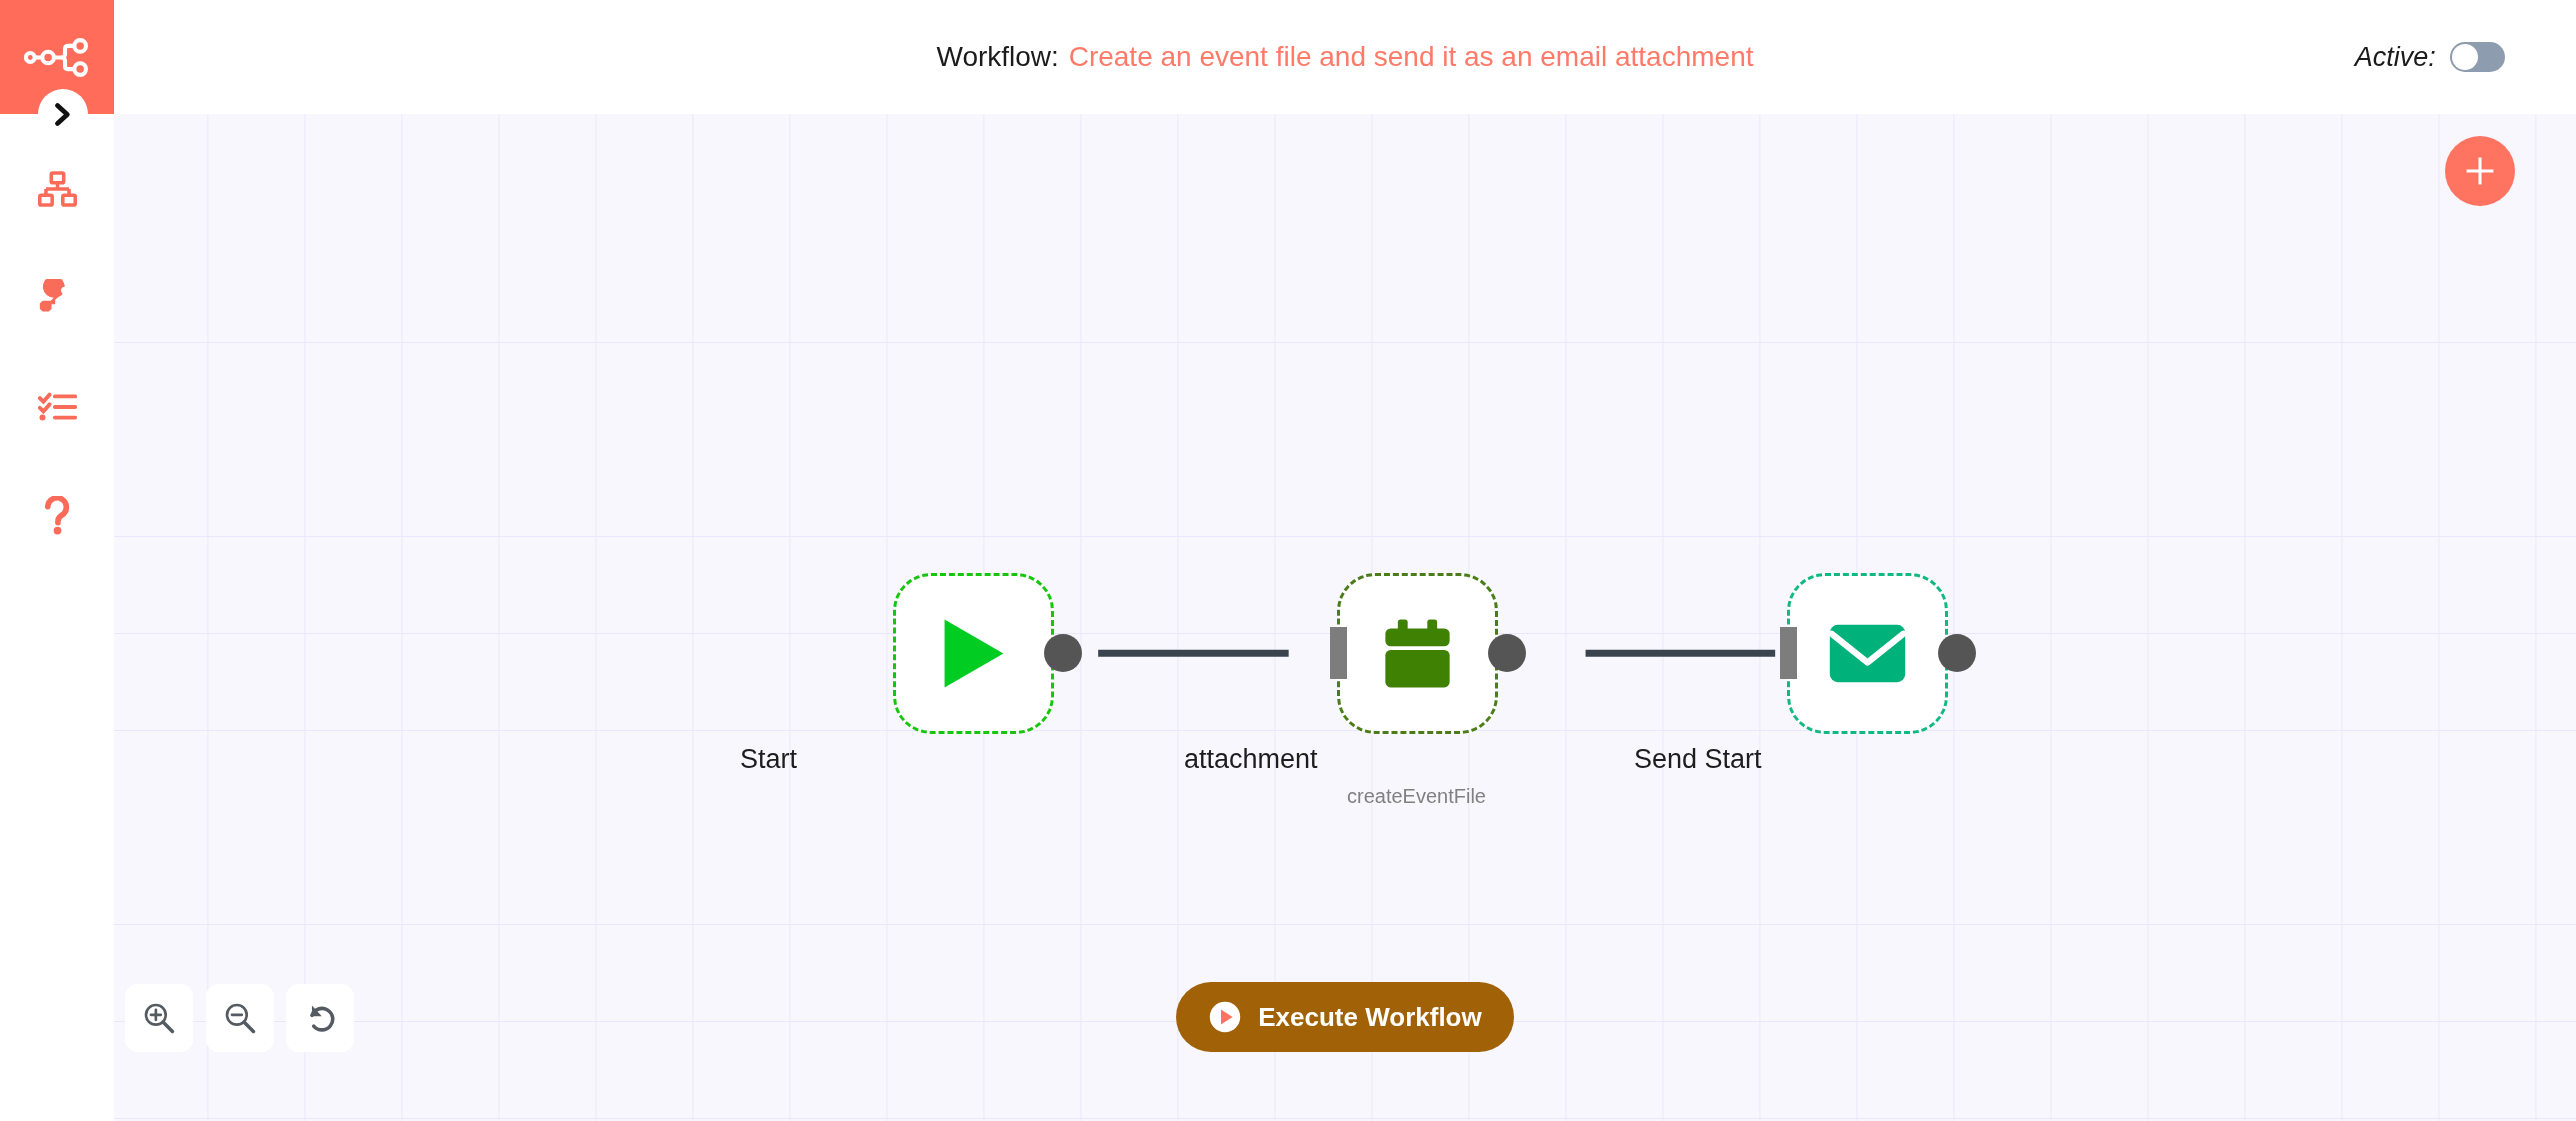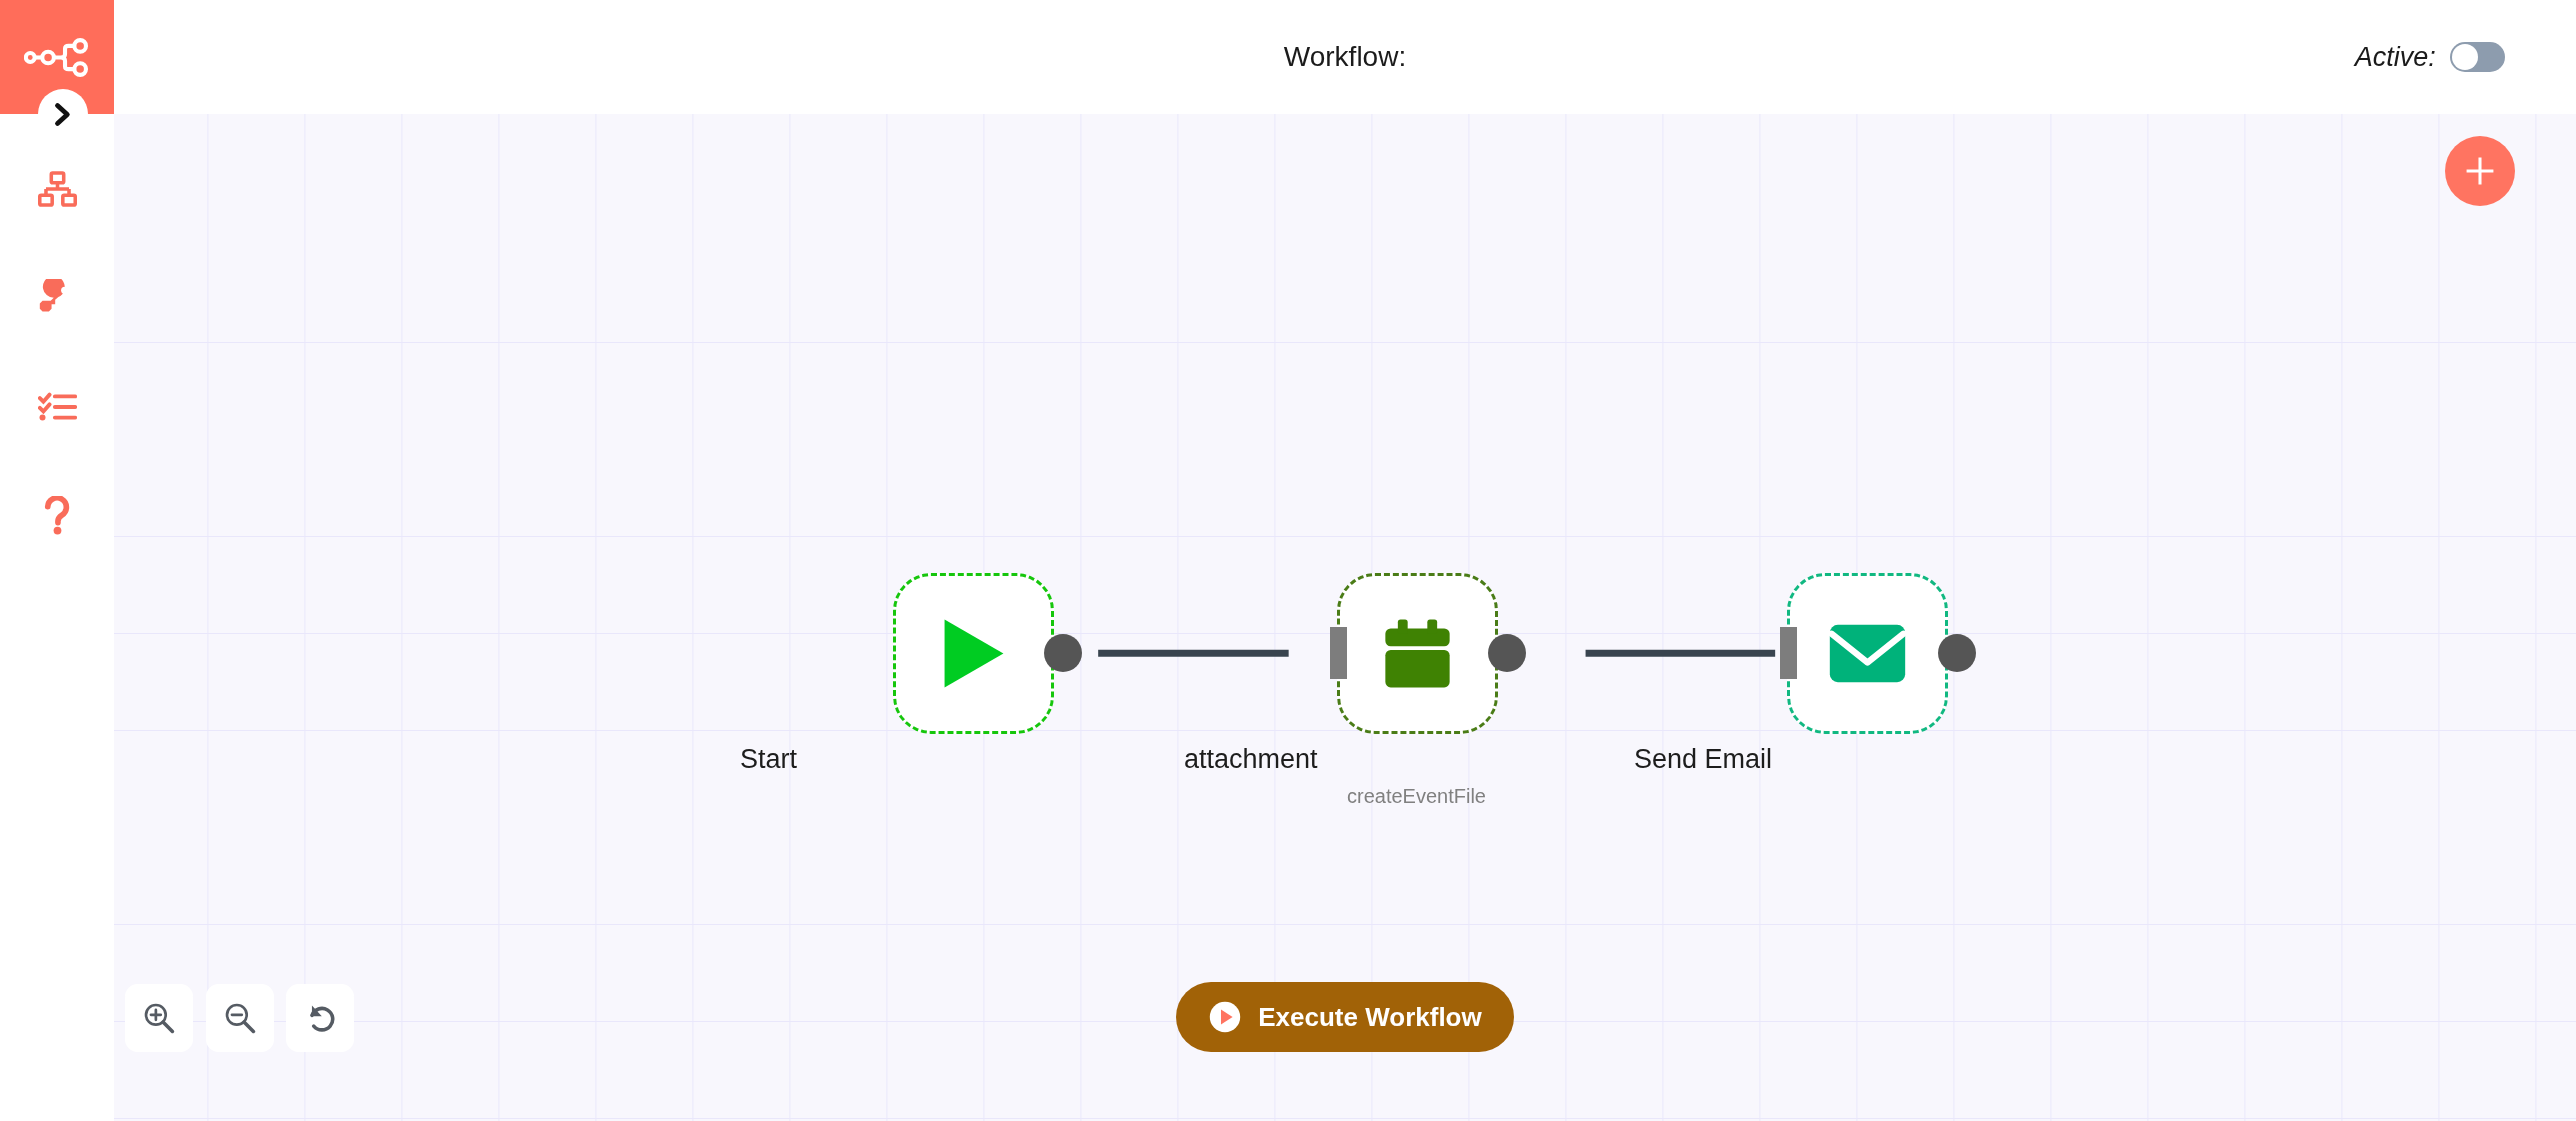--- a/index.html
+++ b/index.html
@@ -341,21 +341,21 @@
 
     <div class="node" style="left:1753px; top:539px;">
       <div class="node-box" style="border-color:#11b881;">
         <svg width="79" height="61" viewBox="0 0 88 68">
           <rect x="2" y="2" width="84" height="64" rx="9" fill="#00b27a"></rect>
           <path d="M4 12 L44 44 L84 12" fill="none" stroke="#ffffff" stroke-width="7" stroke-linecap="round" stroke-linejoin="round"></path>
         </svg>
       </div>
       <div class="node-in"></div>
       <div class="node-out"></div>
-      <div class="node-label">Send Email</div>
+      <div class="node-label">Send Start</div>
     </div>
 
   </div>
 
   <div class="fab">
     <svg width="34" height="34" viewBox="0 0 38 38">
       <path d="M19 4 V34 M4 19 H34" stroke="#ffffff" stroke-width="3.4" stroke-linecap="butt"></path>
     </svg>
   </div>
 
@@ -388,20 +388,21 @@
         <circle cx="19" cy="19" r="17" fill="#ffffff"></circle>
         <path d="M14.5 10.5 L27.5 19 L14.5 27.5 Z" fill="#ff7461"></path>
       </svg>
       <span class="exec-label">Execute Workflow</span>
     </button>
   </div>
 
   <div class="header">
     <div class="workflow-title">
       <span class="wf-label">Workflow:</span>
+      <span class="wf-name">Create an event file and send it as an email attachment</span>
     </div>
     <div class="active-group">
       <span class="active-label">Active:</span>
       <div class="toggle">
         <div class="knob"></div>
       </div>
     </div>
   </div>
 
   <div class="sidebar">

